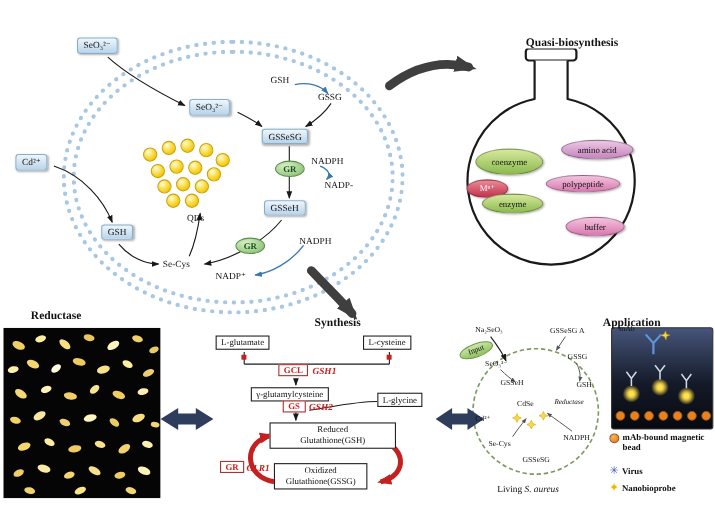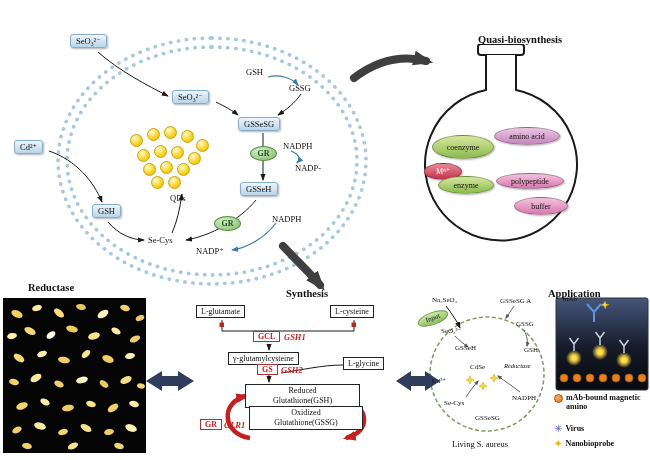--- a/index.html
+++ b/index.html
@@ -232,67 +232,67 @@
     <div class="qd" style="left:171px;top:146px"></div>
     <div class="qd" style="left:188px;top:152px"></div>
     <div class="qd" style="left:143px;top:163px"></div>
     <div class="qd" style="left:160px;top:161px"></div>
     <div class="qd" style="left:177px;top:163px"></div>
     <div class="qd" style="left:151px;top:176px"></div>
     <div class="qd" style="left:168px;top:176px"></div>
   </div>
 
   <div class="flask-item fi-green" style="left:432px;top:135px;width:62px;height:24px">coenzyme</div>
-  <div class="flask-item fi-mauve" style="left:494px;top:127px;width:66px;height:18px">amino acid</div>
+  <div class="flask-item fi-mauve" style="left:510px;top:127px;width:66px;height:18px">amino acid</div>
   <div class="flask-item fi-red" style="left:424px;top:163px;width:38px;height:17px">Mⁿ⁺</div>
-  <div class="flask-item fi-pink" style="left:496px;top:173px;width:68px;height:16px">polypeptide</div>
+  <div class="flask-item fi-pink" style="left:496px;top:159px;width:68px;height:16px">polypeptide</div>
   <div class="flask-item fi-green" style="left:438px;top:176px;width:56px;height:18px">enzyme</div>
   <div class="flask-item fi-pink" style="left:514px;top:197px;width:54px;height:18px">buffer</div>
 
   <div class="mech-box" style="left:196px;top:305px">L-glutamate</div>
   <div class="mech-box" style="left:330px;top:305px">L-cysteine</div>
   <div class="enzyme-box" style="left:253px;top:331px">GCL</div>
   <div class="enzyme-name" style="left:284px;top:332px">GSH1</div>
   <div class="mech-box" style="left:228px;top:352px">γ-glutamylcysteine</div>
   <div class="mech-box" style="left:343px;top:357px">L-glycine</div>
   <div class="enzyme-box" style="left:257px;top:364px">GS</div>
   <div class="enzyme-name" style="left:281px;top:365px">GSH2</div>
   <div class="mech-box two-line" style="left:245px;top:384px;width:115px">
     <div>Reduced</div>
     <div>Glutathione(GSH)</div>
   </div>
   <div class="enzyme-box" style="left:200px;top:419px">GR</div>
   <div class="enzyme-name" style="left:224px;top:420px">GLR1</div>
-  <div class="mech-box two-line" style="left:249px;top:406px;width:114px">
+  <div class="mech-box two-line" style="left:249px;top:421px;width:85px">
     <div>Oxidized</div>
     <div>Glutathione(GSSG)</div>
   </div>
 
   <div class="app-lbl" style="left:432px;top:296px">Na₂SeO₃</div>
   <div class="input-oval" style="left:417px;top:312px">Input</div>
   <div class="app-lbl" style="left:500px;top:297px">GSSeSG A</div>
   <div class="app-lbl" style="left:563px;top:295px">mAb</div>
   <div class="app-lbl" style="left:441px;top:327px">SeO₃²⁻</div>
   <div class="app-lbl" style="left:516px;top:320px">GSSG</div>
   <div class="app-lbl" style="left:524px;top:346px">GSH</div>
   <div class="app-lbl" style="left:455px;top:344px">GSSeH</div>
   <div class="app-lbl" style="left:504px;top:362px;font-style:italic;font-size:6.5px">Reductase</div>
   <div class="app-lbl" style="left:470px;top:363px">CdSe</div>
   <div class="app-lbl" style="left:432px;top:377px">Cd²⁺</div>
   <div class="app-lbl" style="left:512px;top:394px">NADPH</div>
   <div class="app-lbl" style="left:444px;top:399px">Se-Cys</div>
   <div class="app-lbl" style="left:475px;top:414px">GSSeSG</div>
   <div class="abs" style="left:452px;top:439px;font-size:8.5px;white-space:nowrap">
     <span>Living</span>
-    <span style="">S. aureus</span>
+    <span style="font-style:italic">S. aureus</span>
   </div>
 
   <div class="legend-row" style="left:554px;top:393px">
     <span class="bead-icon"></span>
-    <span class="legend-text">mAb-bound magnetic amino</span>
+    <span class="legend-text">mAb-bound magnetic bead</span>
   </div>
   <div class="legend-row" style="left:554px;top:424px">
     <span class="virus-icon">✳</span>
     <span class="legend-text">Virus</span>
   </div>
   <div class="legend-row" style="left:554px;top:439px">
     <span class="probe-icon">✦</span>
     <span class="legend-text">Nanobioprobe</span>
   </div>
 

